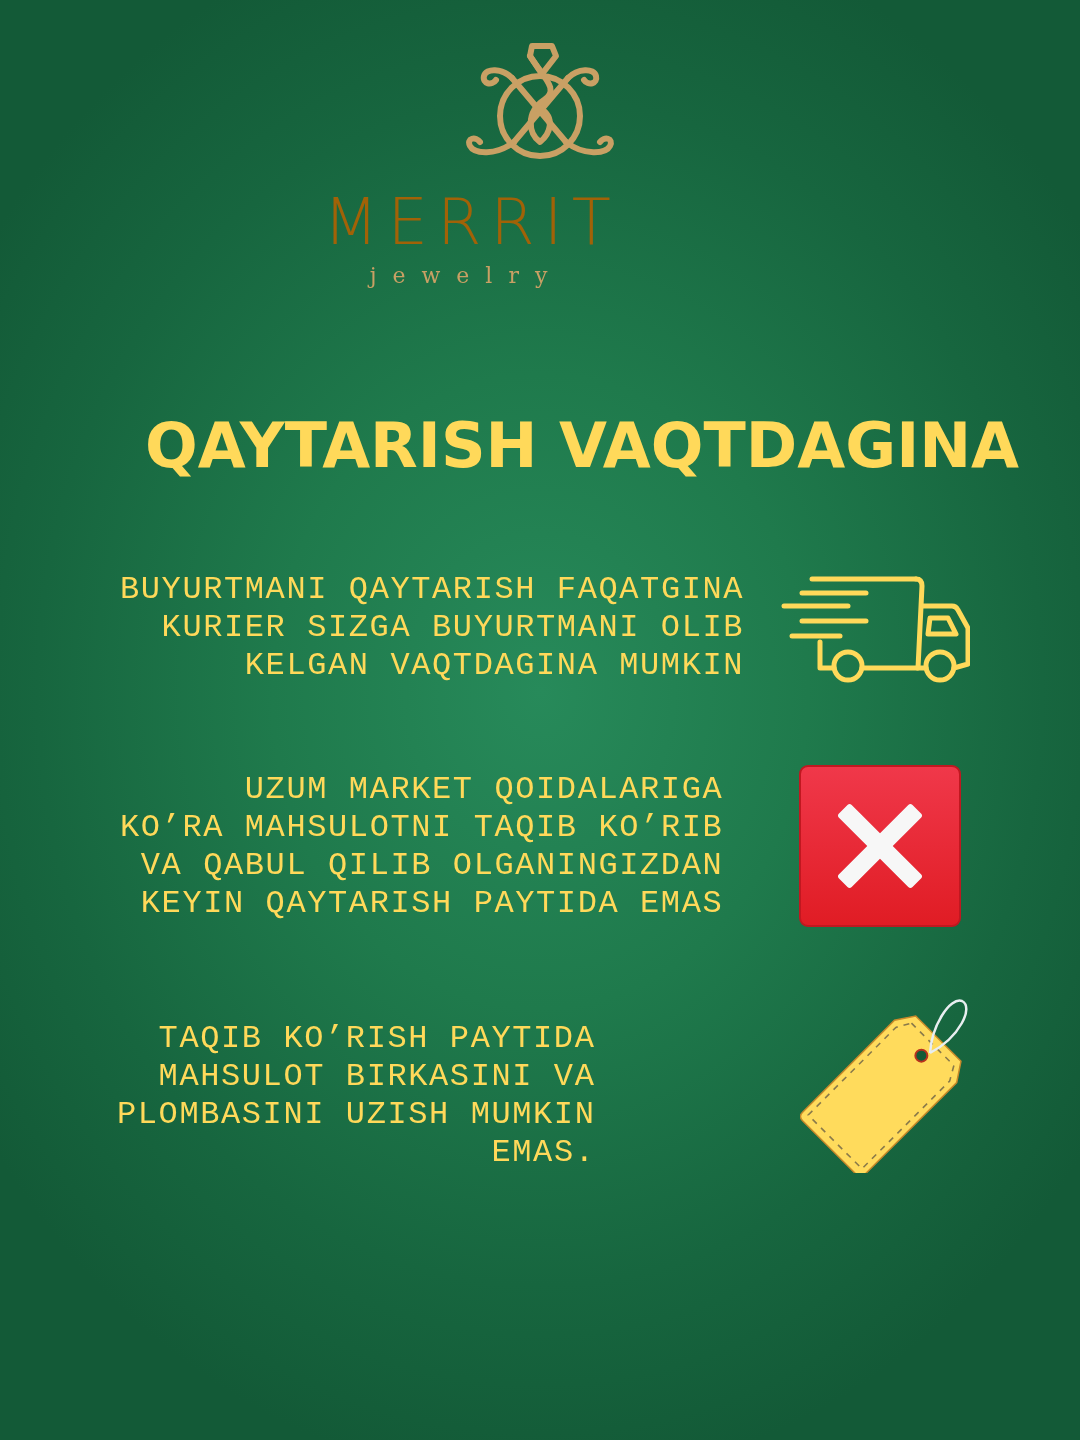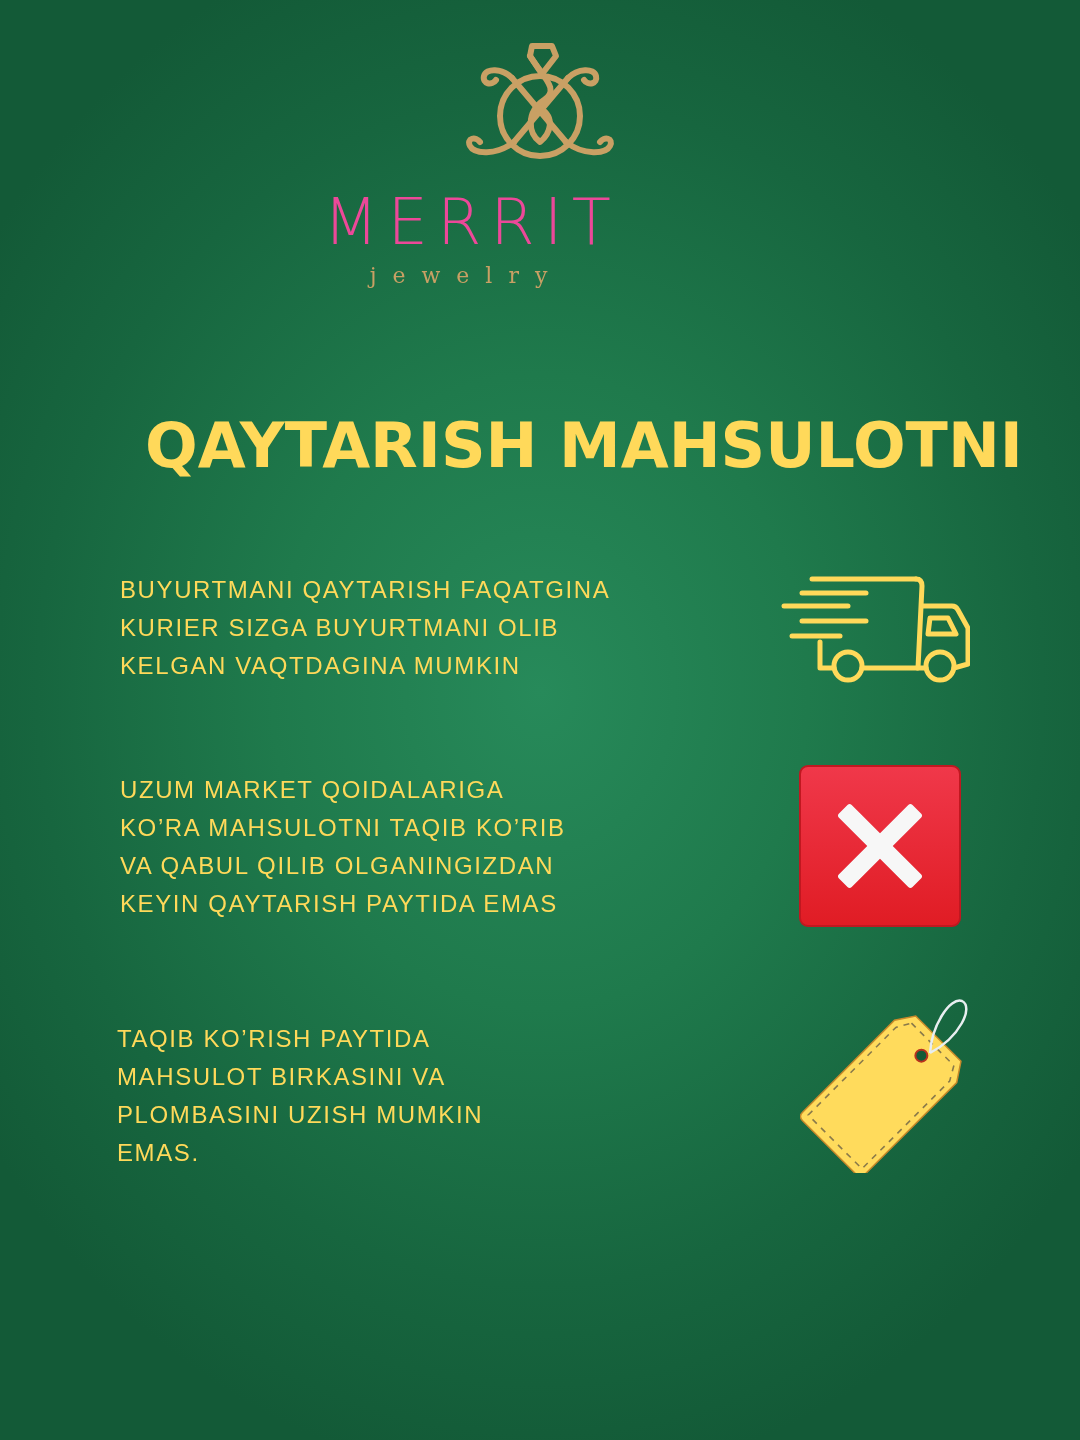--- a/index.html
+++ b/index.html
@@ -4,37 +4,37 @@
   <style>
     html, body { margin: 0; padding: 0; }
     body {
       width: 1080px; height: 1440px; overflow: hidden; position: relative;
       background: radial-gradient(ellipse 62% 55% at 50% 48%, #278a5a 0%, #1f7a4c 40%, #17663f 75%, #135a37 100%);
       font-family: "Liberation Sans", sans-serif;
     }
     .logo-mark { position: absolute; left: 456px; top: 38px; width: 168px; height: 128px; }
     .brand-name {
       position: absolute; left: 0; width: 935px; top: 182px; text-align: center;
-      color: #ec4899; font-family: "DejaVu Sans", sans-serif; font-weight: 300;
+      color: #a16207; font-family: "DejaVu Sans", sans-serif; font-weight: 300;
       font-size: 64px; letter-spacing: 9px; line-height: 80px; padding-left: 8px; box-sizing: border-box;
       font-stretch: condensed;
     }
     .brand-sub {
       position: absolute; left: 0; width: 921px; top: 262px; text-align: center;
       color: #c9a064; font-family: "DejaVu Serif", serif; font-size: 22px; letter-spacing: 16px;
       line-height: 28px; padding-left: 12px; box-sizing: border-box;
     }
     .page-title {
       position: absolute; left: 145px; top: 408px; width: 840px;
       color: #ffd95a; font-family: "DejaVu Sans", sans-serif; font-weight: bold;
       font-size: 62px; line-height: 76px; letter-spacing: 0px; white-space: nowrap;
     }
     .rule-text {
-      position: absolute; color: #ffd95a; font-family: Liberation Sans, sans-serif;
-      font-size: 24px; line-height: 38px; letter-spacing: 1.6px; white-space: pre-line;
+      position: absolute; color: #ffd95a; font-family: Liberation Mono, monospace;
+      font-size: 32px; line-height: 38px; letter-spacing: 1.6px; white-space: pre-line; text-align: right;
     }
     .rule-1 { left: 120px; top: 571px; }
     .rule-2 { left: 120px; top: 771px; }
     .rule-3 { left: 117px; top: 1020px; }
     .icon-box { position: absolute; }
     .truck-icon { left: 770px; top: 576px; width: 200px; height: 108px; }
     .x-icon { left: 798px; top: 764px; width: 164px; height: 164px; }
     .tag-icon { left: 800px; top: 995px; width: 172px; height: 178px; }
   </style>
 </head>
@@ -54,21 +54,21 @@
   <path d="M56 40 C46 30 30 30 28 38 C26 46 36 48 40 42"></path>
   <path d="M112 40 C122 30 138 30 140 38 C142 46 132 48 128 42"></path>
 
   <path d="M58 104 C40 118 18 116 14 108 C10 100 20 98 24 104"></path>
   <path d="M110 104 C128 118 150 116 154 108 C158 100 148 98 144 104"></path>
 </svg>
 
 <div class="brand-name">MERRIT</div>
 <div class="brand-sub">jewelry</div>
 
-<div class="page-title">QAYTARISH MAHSULOTNI</div>
+<div class="page-title">QAYTARISH VAQTDAGINA</div>
 
 <div class="rule-text rule-1">BUYURTMANI QAYTARISH FAQATGINA
 KURIER SIZGA BUYURTMANI OLIB
 KELGAN VAQTDAGINA MUMKIN</div>
 <svg class="icon-box truck-icon" viewBox="0 0 200 108" fill="none" stroke="#ffd95a" stroke-width="5" stroke-linecap="round" stroke-linejoin="round">
   <line x1="42" y1="3" x2="146" y2="3"></line>
   <path d="M146 3 Q152 3 152 10 L148 92"></path>
   <line x1="32" y1="17" x2="96" y2="17"></line>
   <line x1="14" y1="30" x2="78" y2="30"></line>
   <line x1="32" y1="45" x2="96" y2="45"></line>

